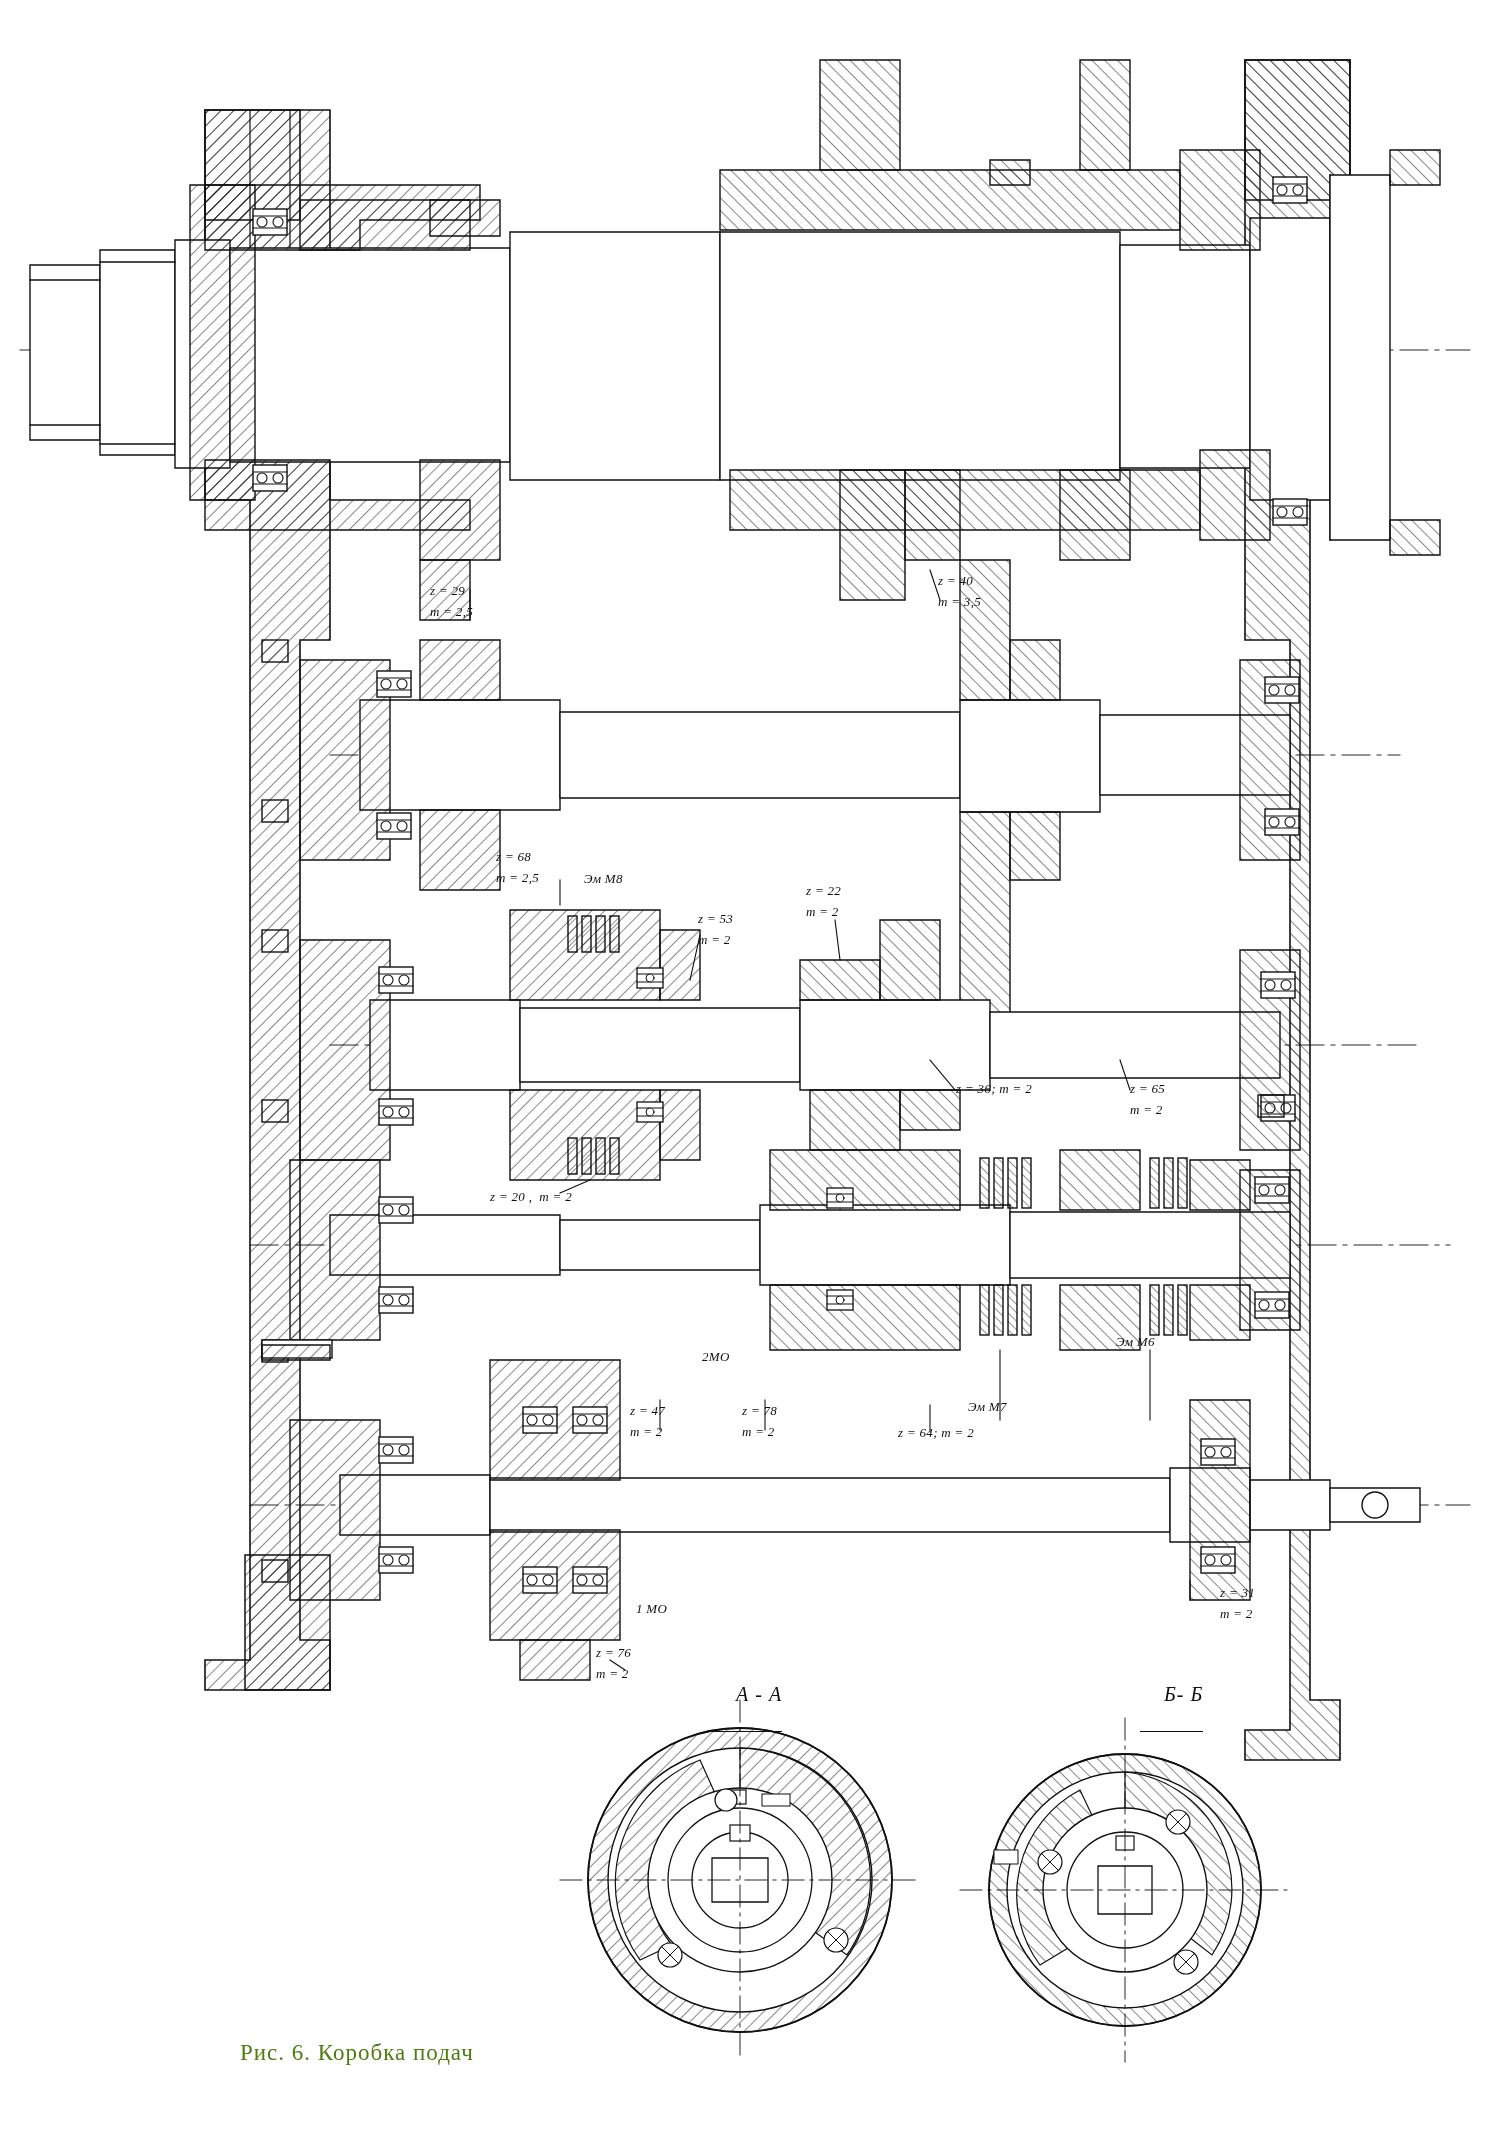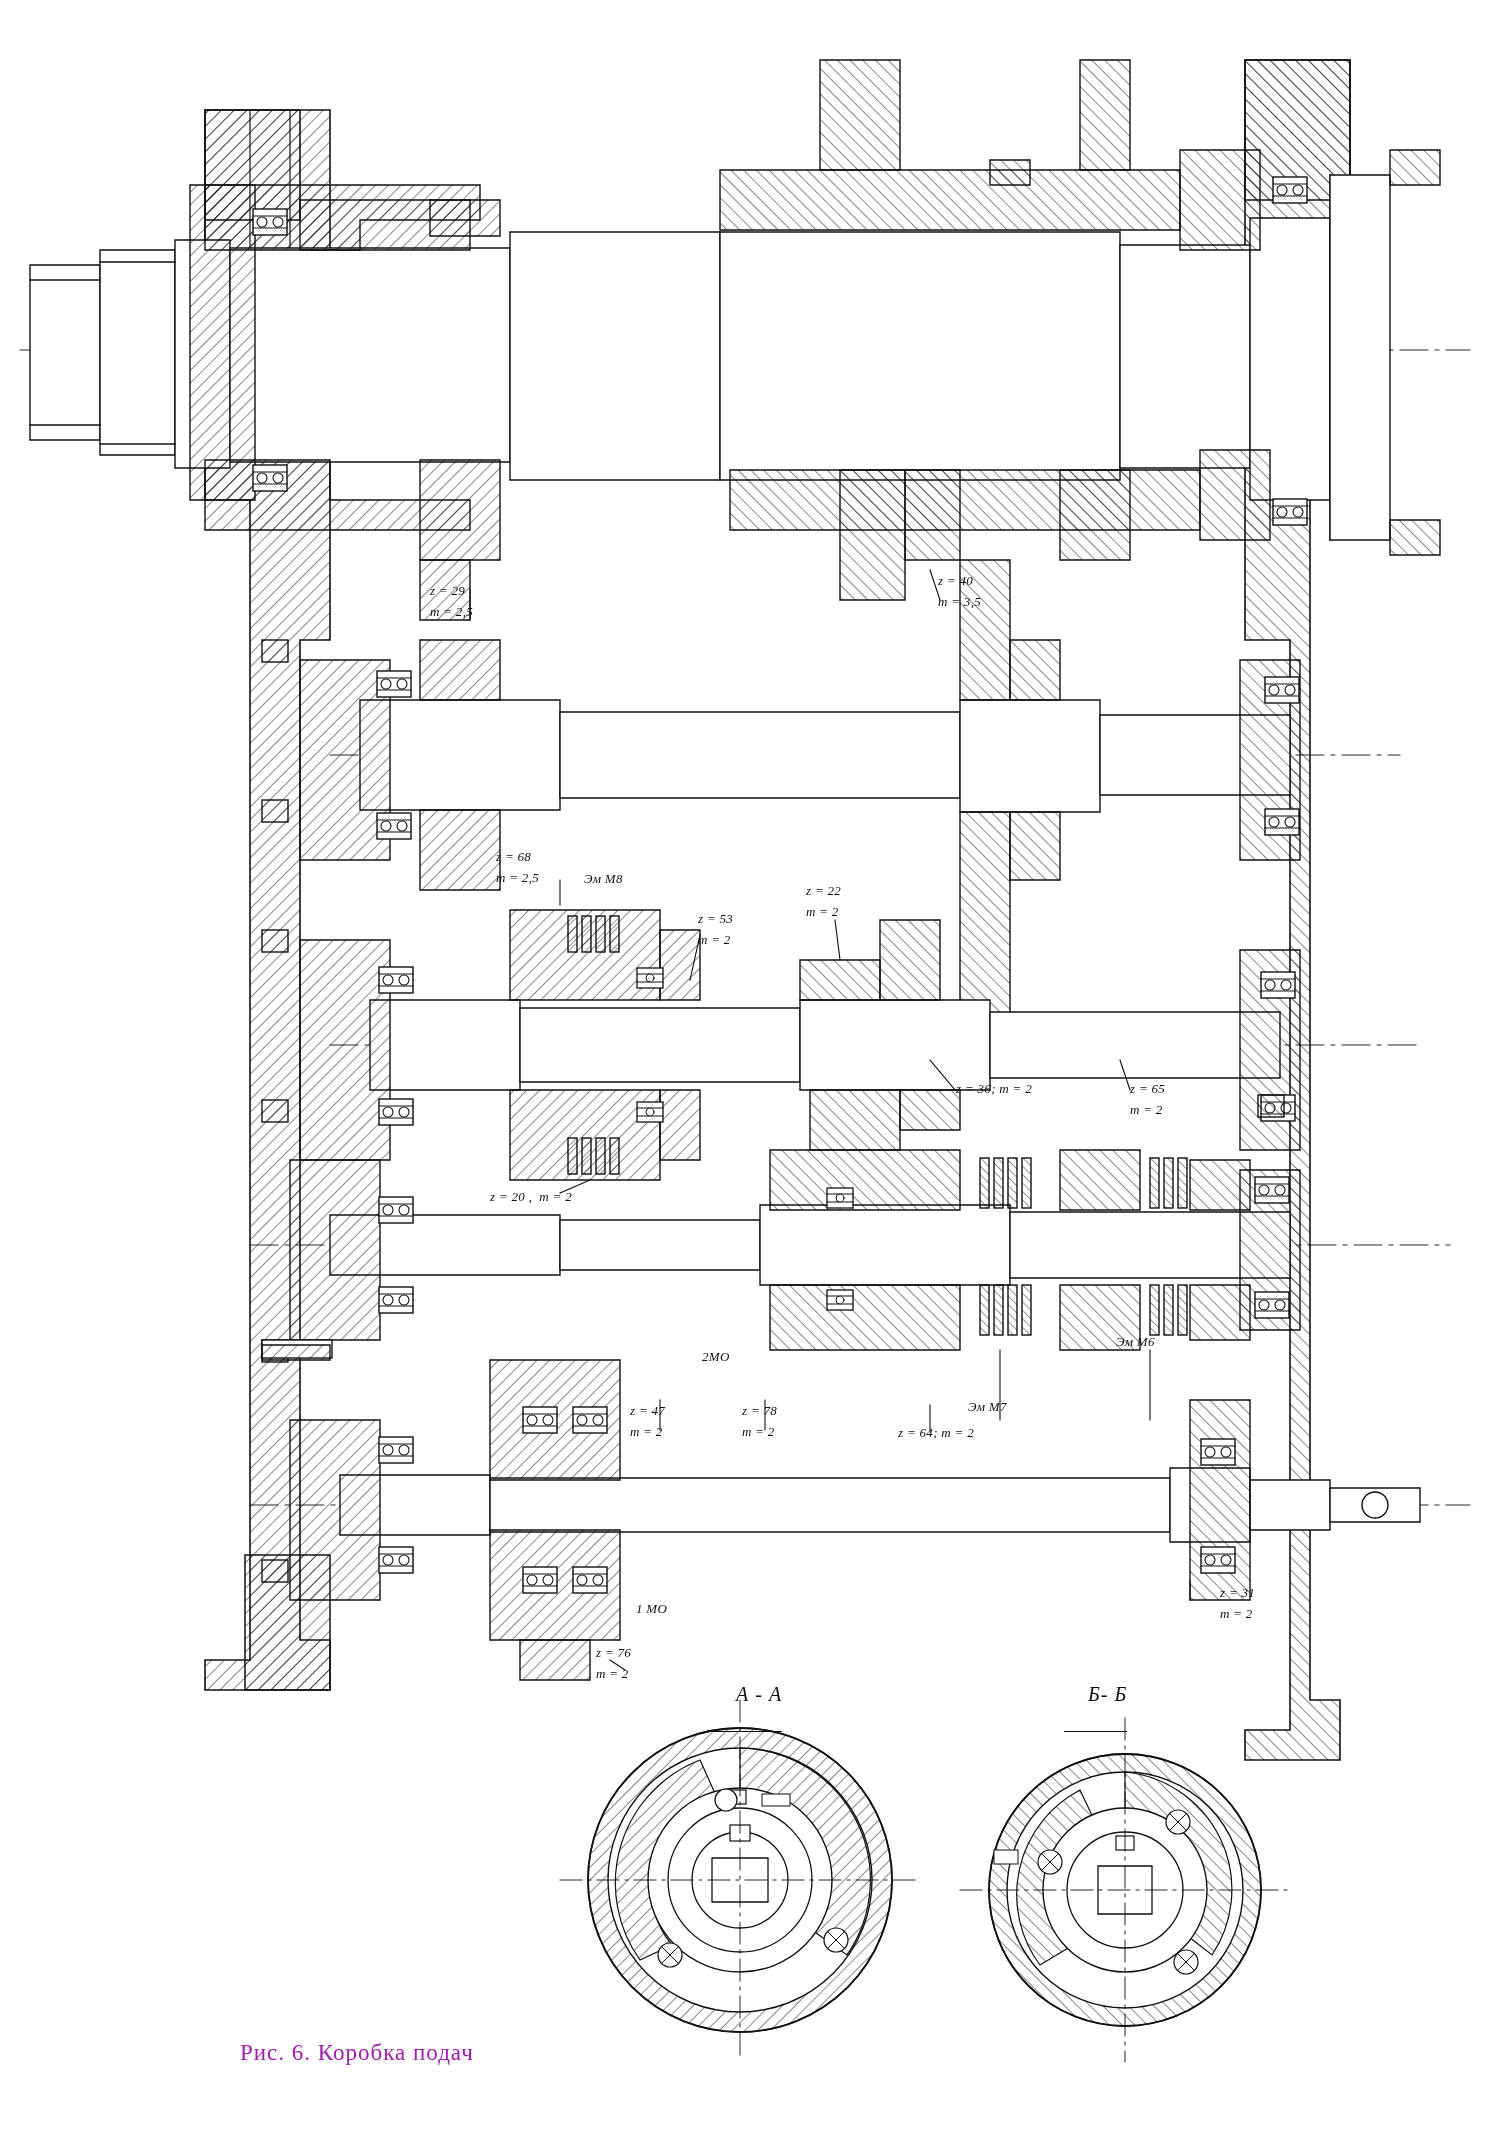--- a/index.html
+++ b/index.html
@@ -51,21 +51,21 @@
     display: block;
     height: 1px;
     background: #111;
     margin-top: 2px;
   }
   .caption {
     position: absolute;
     font-family: "Liberation Serif", serif;
     font-size: 23px;
     letter-spacing: 1px;
-    color: #a21caf;
+    color: #4d7c0f;
     white-space: pre;
   }
 </style>
 </head>
 <body>
 
 <div id="sheet">
 
   <svg class="drawing" viewBox="0 0 1500 2139" xmlns="http://www.w3.org/2000/svg">
     <defs>
@@ -363,21 +363,21 @@
         <line x1="1125" y1="1718" x2="1125" y2="2062" stroke="#111" stroke-width="0.9" stroke-dasharray="22 6 3 6"></line>
         <line x1="960" y1="1890" x2="1290" y2="1890" stroke="#111" stroke-width="0.9" stroke-dasharray="22 6 3 6"></line>
       </g>
     </g>
   </svg>
 
   <div class="section-title" style="left:712px; top:1660px;">
     <span>А - А</span>
     <span class="rule"></span>
   </div>
-  <div class="section-title" style="left:1064px; top:1660px;text-align:right;">
+  <div class="section-title" style="left:1140px; top:1660px;text-align:right;">
     <span>Б- Б</span>
     <span class="rule"></span>
   </div>
 
   <div class="label" style="left:430px;  top:580px;">z = 29
 m = 2,5</div>
   <div class="label" style="left:938px;  top:570px;">z = 40
 m = 3,5</div>
   <div class="label" style="left:496px;  top:846px;">z = 68
 m = 2,5</div>

